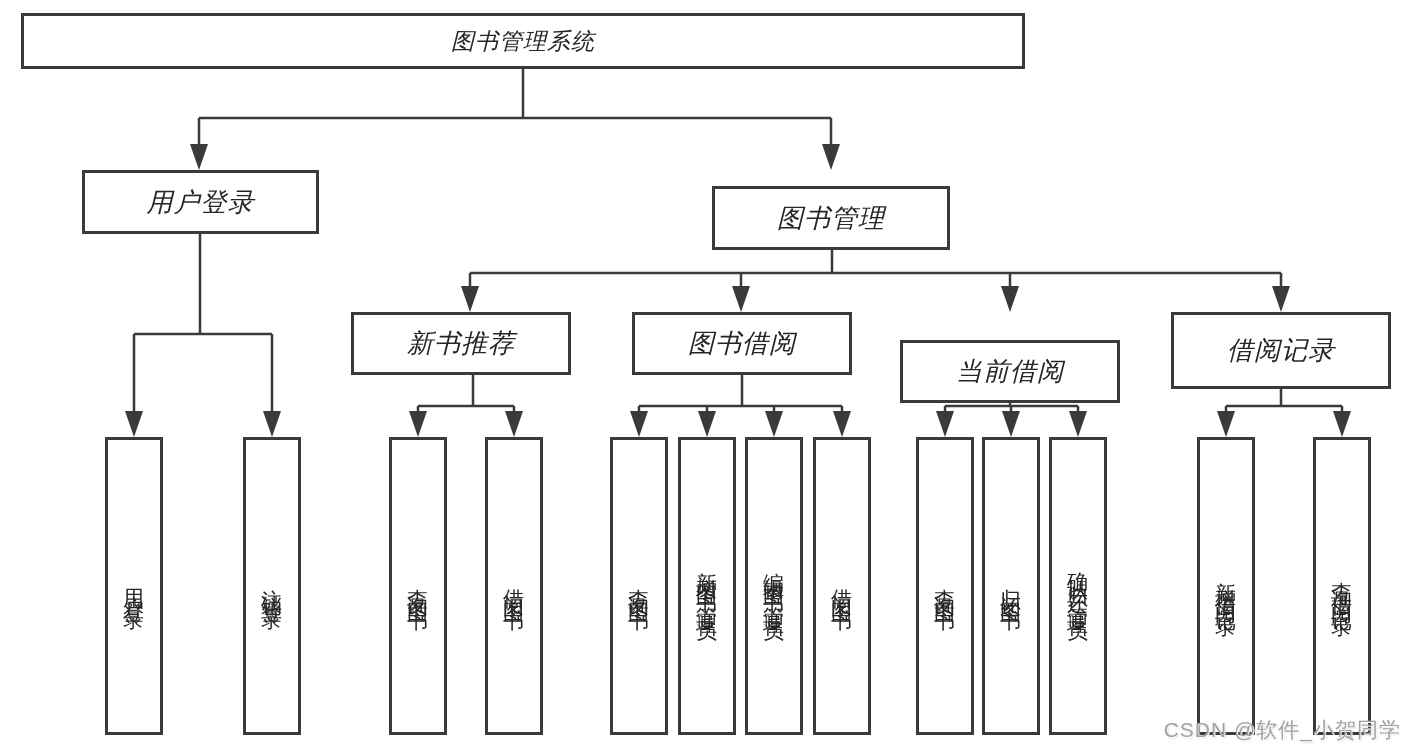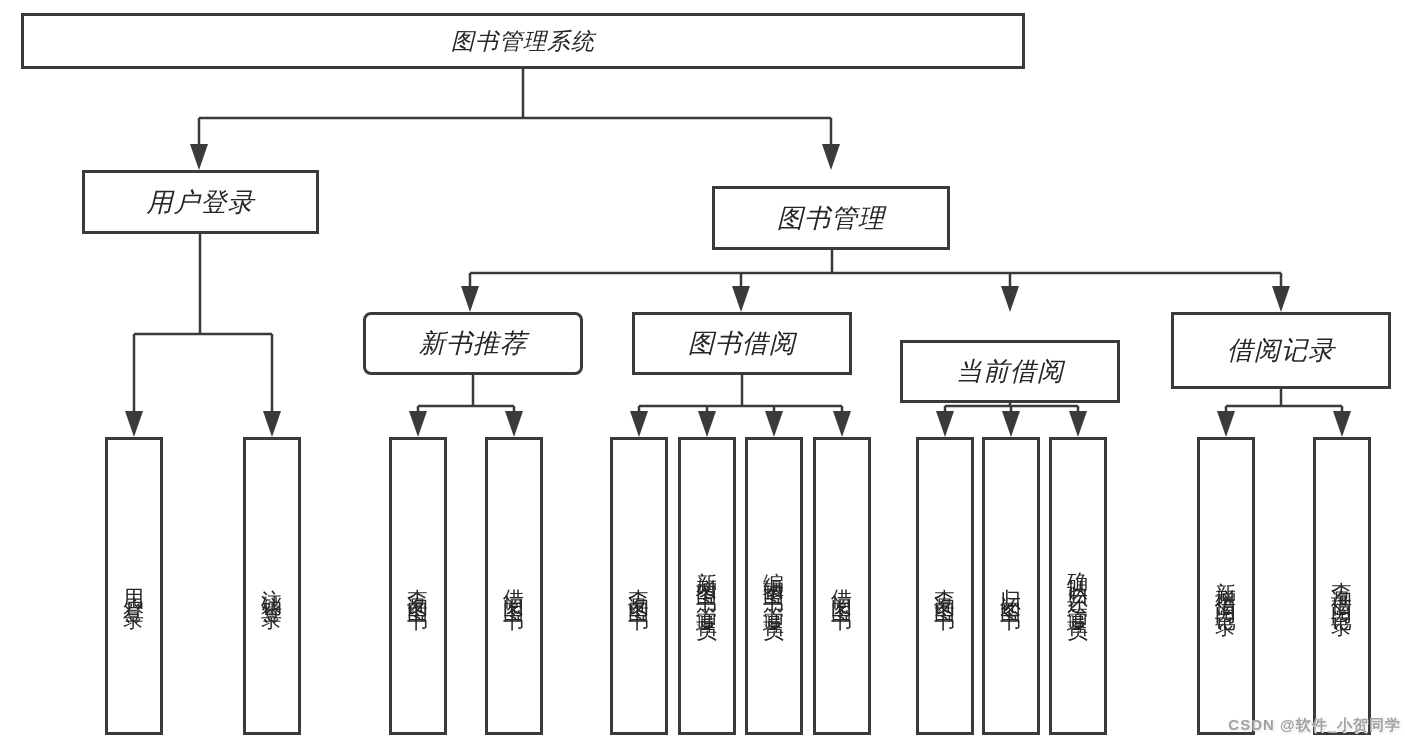--- a/index.html
+++ b/index.html
@@ -36,26 +36,25 @@
     writing-mode:vertical-rl;
     text-orientation:mixed;
     font-size:21px;
     letter-spacing:7px;
     color:#262626;
     line-height:1;
   }
   .watermark{
     position:absolute;
     right:4px;top:716px;
-    font-size:15px;
+    font-size:21px;
     color:#a2a2a2;
     letter-spacing:1px;
     text-shadow:1px 1px 0 rgba(255,255,255,.9), 1px 1px 2px rgba(130,130,130,.45);
     white-space:nowrap;
-    font-weight:bold;
   }
 </style>
 </head>
 <body>
 
 <div id="canvas">
 
   <svg class="wires" viewBox="0 0 1405 747" aria-hidden="true">
     <g stroke="#3a3a3a" stroke-width="2.5" fill="none">
 
@@ -94,21 +93,21 @@
       <polygon points="1217,411 1235,411 1226,437"></polygon>
       <polygon points="1333,411 1351,411 1342,437"></polygon>
     </g>
   </svg>
 
   <div class="hbox root" style="left:21px;top:13px;width:1004px;height:56px;">图书管理系统</div>
 
   <div class="hbox lvl" style="left:82px;top:170px;width:237px;height:64px;">用户登录</div>
   <div class="hbox lvl" style="left:712px;top:170px;width:238px;height:64px;margin-top:16px;">图书管理</div>
 
-  <div class="hbox lvl" style="left:363px;top:312px;width:220px;height:63px;border-radius:8px;">新书推荐</div>
+  <div class="hbox lvl" style="left:351px;top:312px;width:220px;height:63px;">新书推荐</div>
   <div class="hbox lvl" style="left:632px;top:312px;width:220px;height:63px;">图书借阅</div>
   <div class="hbox lvl" style="left:900px;top:312px;width:220px;height:63px;margin-top:28px;">当前借阅</div>
   <div class="hbox lvl" style="left:1171px;top:312px;width:220px;height:77px;">借阅记录</div>
 
   <div class="vbox" style="left:105px;">
     <span class="vtext">用户登录</span>
   </div>
   <div class="vbox" style="left:243px;">
     <span class="vtext">注销登录</span>
   </div>

